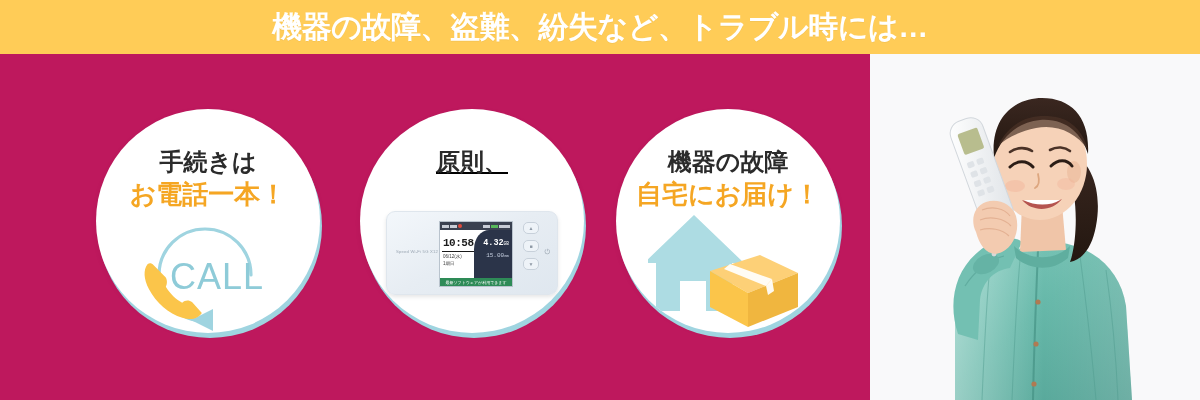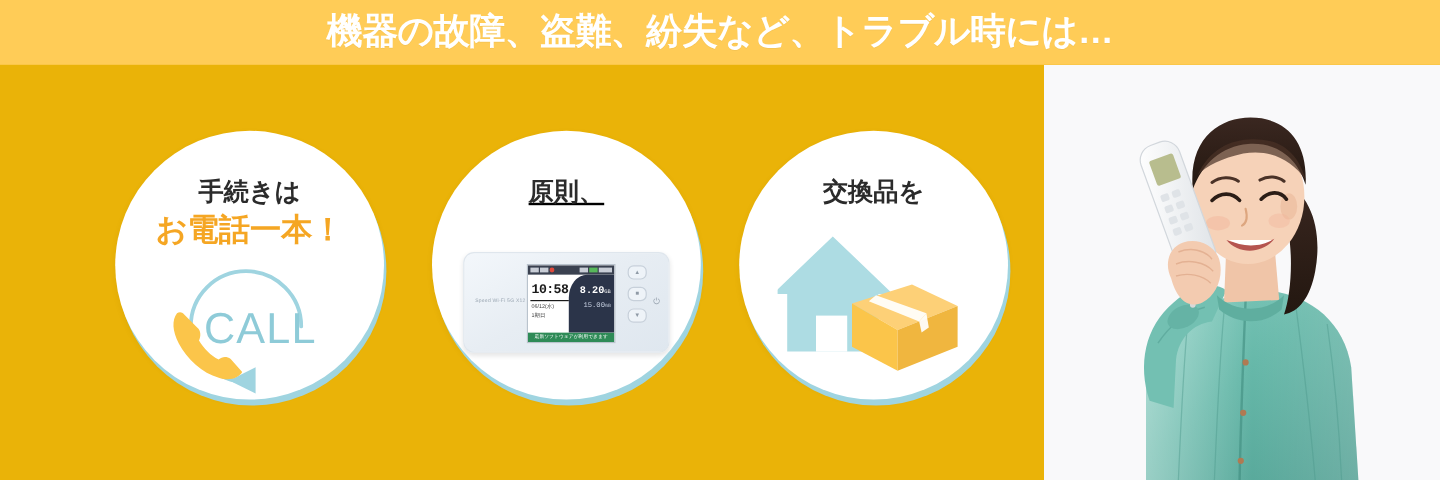--- a/index.html
+++ b/index.html
@@ -12,21 +12,21 @@
     overflow: hidden;
     background: #f9f9fa;
     font-family: "Liberation Sans", "DejaVu Sans", sans-serif;
     position: relative;
   }
 
   #stage {
     position: relative;
     width: 1200px;
     height: 400px;
-    background: #eab308;
+    background: #be185d;
     overflow: hidden;
   }
 
   
   .banner {
     position: absolute;
     left: 0;
     top: 0;
     width: 1200px;
     height: 54px;
@@ -64,21 +64,21 @@
     flex-direction: column;
     align-items: center;
     overflow: hidden;
   }
   .circle-1 { left: 96px;  top: 55px; }
   .circle-2 { left: 360px; top: 55px; text-decoration: underline; }
   .circle-3 { left: 616px; top: 55px; }
 
   .c-line1 {
     margin-top: 40px;
-    font-size: 21px;
+    font-size: 24px;
     font-weight: 700;
     color: #2b2b2b;
     line-height: 1.12;
     white-space: nowrap;
   }
   .c-line2 {
     margin-top: 4px;
     font-size: 26px;
     font-weight: 700;
     color: #f5a623;
@@ -277,42 +277,43 @@
 
             <div class="rs-body">
               <div class="rs-dark"></div>
               <div class="rs-clock">10:58</div>
               <div class="rs-clock-underline"></div>
               <div class="rs-date">
                 <span>06/12(水)</span><br>
                 <span>1期日</span>
               </div>
               <div class="rs-used">
-                <span>8.20</span><small>GB</small>
+                <span>4.32</span><small>GB</small>
               </div>
               <div class="rs-total">
                 <span>15.00</span><small>GB</small>
               </div>
             </div>
 
             <div class="rs-ticker">最新ソフトウェアが利用できます</div>
           </div>
 
           <div class="router-keys">
             <div class="router-key">▲</div>
             <div class="router-key">■</div>
             <div class="router-key">▼</div>
           </div>
           <div class="router-power">⏻</div>
         </div>
       </div>
     </div>
 
     <div class="circle circle-3">
-      <div class="c-line1">交換品を</div>
+      <div class="c-line1">機器の故障</div>
+      <div class="c-line2">自宅にお届け！</div>
       <div class="c-art">
         <div class="house-art">
           <svg width="160" height="118" viewBox="0 0 160 118">
 
             <g>
               <polygon points="46,4 96,52 84,52 84,100 8,100 8,52 -4,52" fill="#addce3"></polygon>
               <rect x="32" y="70" width="26" height="30" fill="#ffffff"></rect>
             </g>
 
             <g>

